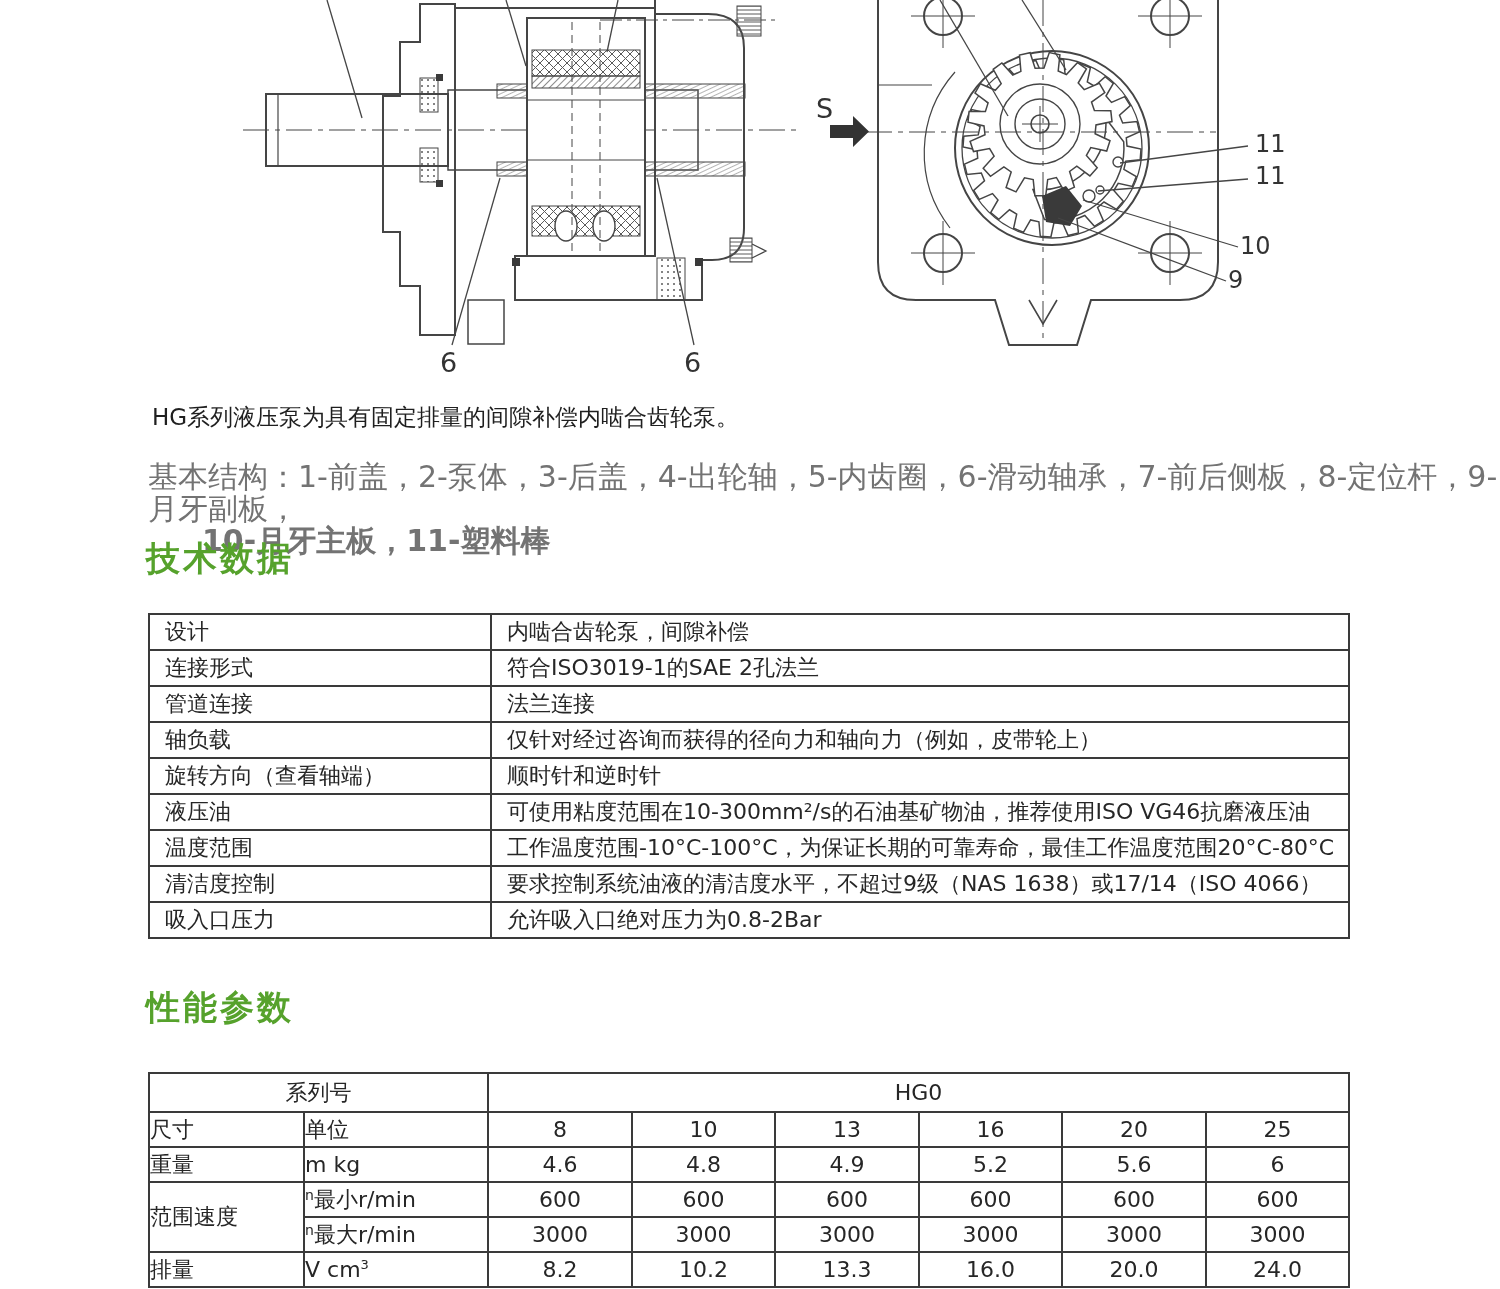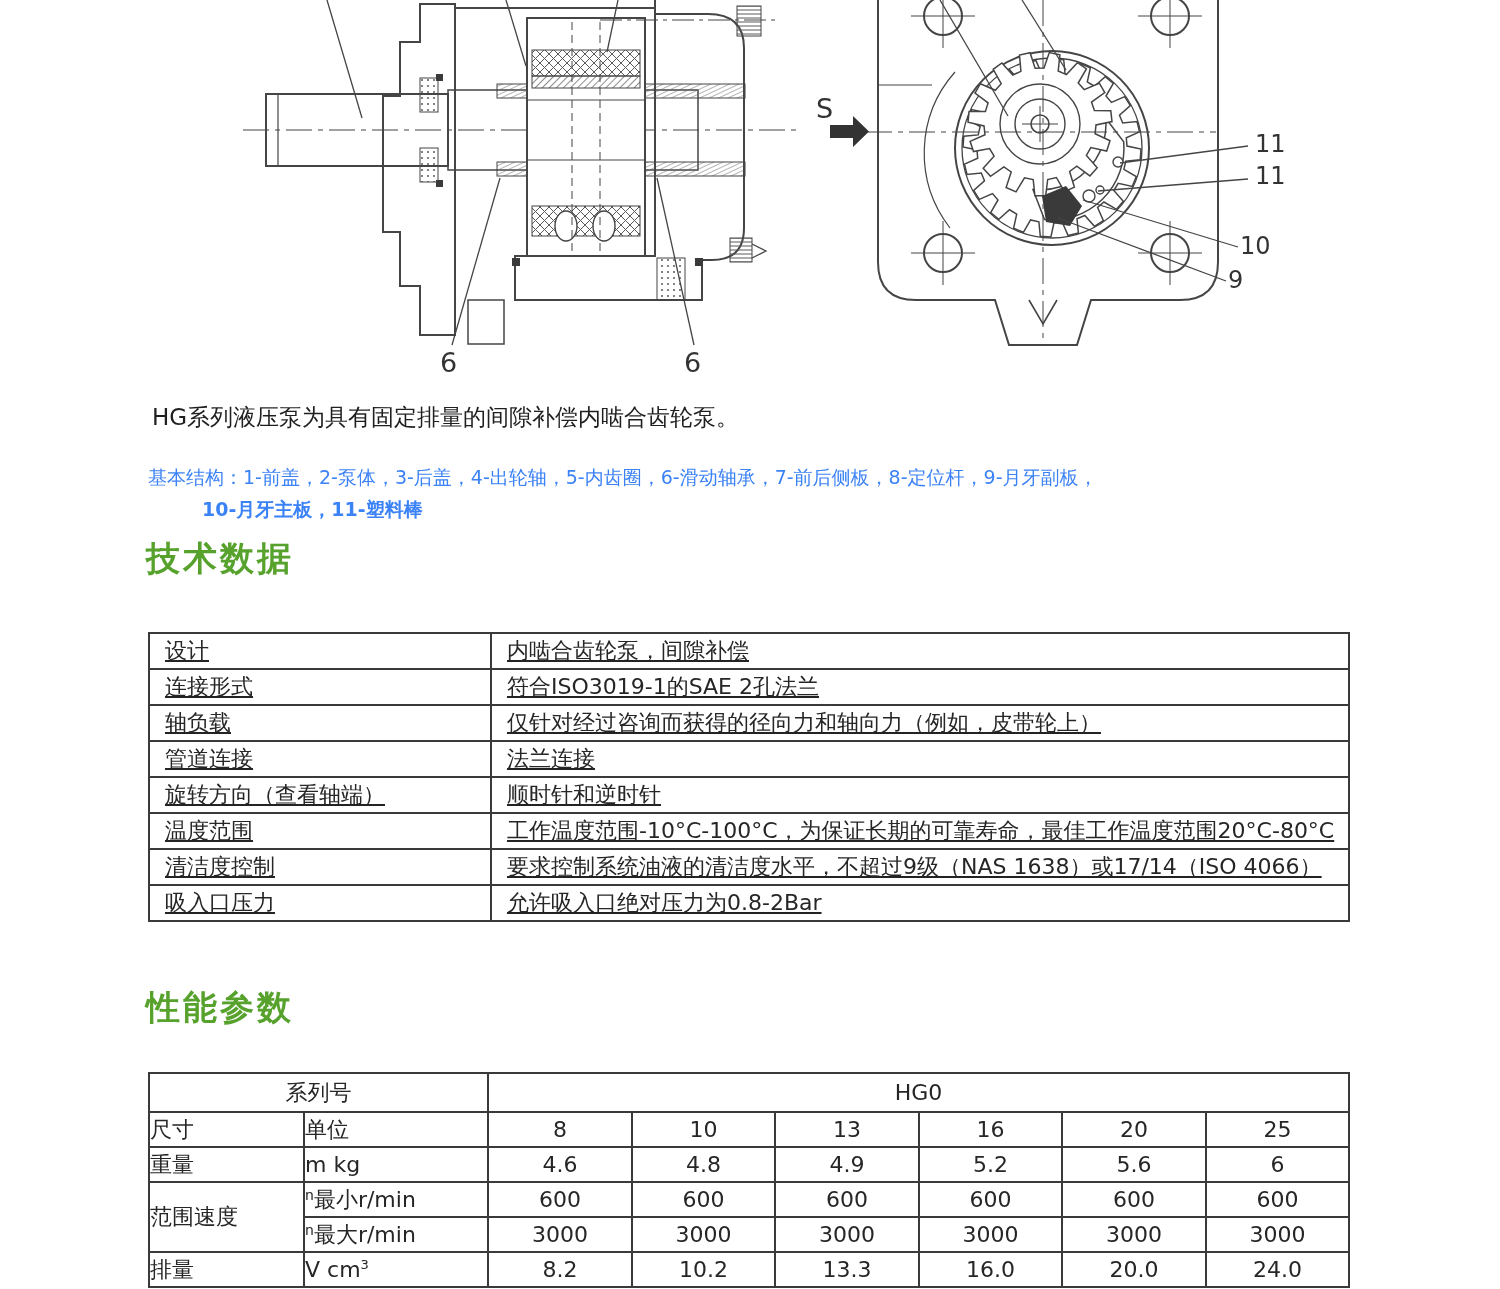--- a/index.html
+++ b/index.html
@@ -5,31 +5,31 @@
   html,body{margin:0;padding:0;}
   body{
     width:1500px;height:1289px;overflow:hidden;background:#ffffff;
     font-family:"DejaVu Sans","Liberation Sans",sans-serif;color:#232323;
     position:relative;
   }
   .page{position:absolute;inset:0;}
   svg text{font-family:"DejaVu Sans","Liberation Sans",sans-serif;}
   .drawings{position:absolute;left:0;top:0;}
   .intro1{position:absolute;left:148px;top:398px;font-size:23px;color:#1f1f1f;white-space:nowrap;margin:4px;}
-  .intro2{position:absolute;left:148px;top:461px;font-size:19px;color:#3b82f6;line-height:32px;margin:0;}
+  .intro2{position:absolute;left:148px;top:461px;font-size:30px;color:#737373;line-height:32px;margin:0;}
   .intro2 .indent{margin-left:54px;font-weight:bold;}
   .sec-heading{
     position:absolute;left:146px;margin:0;font-size:34px;font-weight:bold;
     letter-spacing:3px;white-space:nowrap;
   }
   #tech-heading{top:536px;}
   #perf-heading{top:985px;}
   table{border-collapse:collapse;table-layout:fixed;position:absolute;left:148px;background:#fff;}
   td{border:2px solid #3a3a3a;font-size:22px;color:#262626;overflow:hidden;white-space:nowrap;}
-  .tech-table{top:632px;width:1200px;text-decoration:underline;}
+  .tech-table{top:613px;width:1200px;}
   .tech-table td{height:34px;padding:0 6px 0 15px;text-align:left;}
   .perf-table{top:1072px;width:1200px;}
   .perf-table td{height:33px;padding:0;}
   .perf-table td.lbl{text-align:left;}
   .perf-table td.num{text-align:center;}
   .perf-table td.ctr{text-align:center;}
   .perf-table td.h1{height:37px;}
   sup.u{font-size:14px;vertical-align:7px;letter-spacing:0;}
   sup.p{font-size:13px;vertical-align:8px;}
 </style>
@@ -185,30 +185,34 @@
     <tbody>
       <tr>
           <td>设计</td>
           <td>内啮合齿轮泵，间隙补偿</td>
         </tr>
       <tr>
           <td>连接形式</td>
           <td>符合ISO3019-1的SAE 2孔法兰</td>
         </tr>
       <tr>
+          <td>管道连接</td>
+          <td>法兰连接</td>
+        </tr>
+      <tr>
           <td>轴负载</td>
           <td>仅针对经过咨询而获得的径向力和轴向力（例如，皮带轮上）</td>
         </tr>
       <tr>
-          <td>管道连接</td>
-          <td>法兰连接</td>
-        </tr>
-      <tr>
           <td>旋转方向（查看轴端）</td>
           <td>顺时针和逆时针</td>
+        </tr>
+      <tr>
+          <td>液压油</td>
+          <td>可使用粘度范围在10-300mm²/s的石油基矿物油，推荐使用ISO VG46抗磨液压油</td>
         </tr>
       <tr>
           <td>温度范围</td>
           <td>工作温度范围-10°C-100°C，为保证长期的可靠寿命，最佳工作温度范围20°C-80°C</td>
         </tr>
       <tr>
           <td>清洁度控制</td>
           <td>要求控制系统油液的清洁度水平，不超过9级（NAS 1638）或17/14（ISO 4066）</td>
         </tr>
       <tr>

